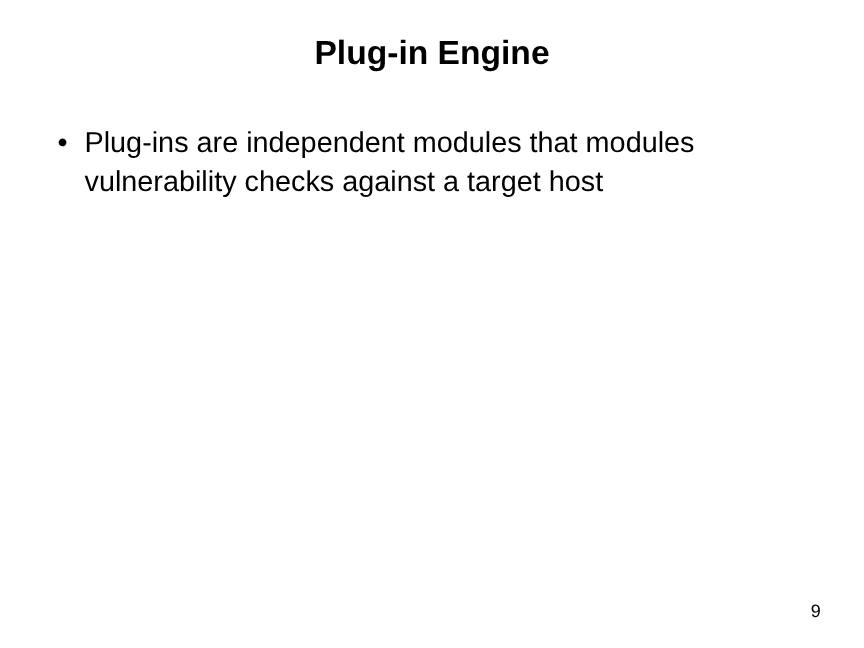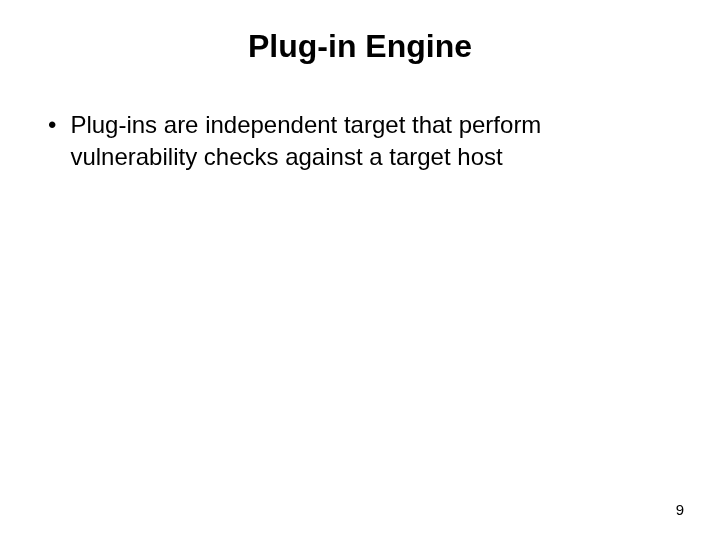--- a/index.html
+++ b/index.html
@@ -17,21 +17,21 @@
       overflow: hidden;
     }
     .slide {
       width: 100%;
       height: 100%;
       position: relative;
       padding: 0;
     }
     .title {
       text-align: center;
-      font-size: 32px;
+      font-size: 28px;
       font-weight: bold;
       padding-top: 28px;
       padding-bottom: 20px;
     }
     .content {
       padding-left: 48px;
       padding-right: 60px;
       padding-top: 24px;
     }
     .bullet-item {
@@ -55,17 +55,17 @@
     }
   </style>
 </head>
 <body>
 
 <div class="slide">
   <h1 class="title">Plug-in Engine</h1>
   <div class="content">
     <div class="bullet-item">
       <span class="bullet-marker">•</span>
-      <span class="bullet-text">Plug-ins are independent target that perform vulnerability checks against a target host</span>
+      <span class="bullet-text">Plug-ins are independent modules that modules vulnerability checks against a target host</span>
     </div>
   </div>
   <div class="page-number">9</div>
 </div>
 
 </body></html>

